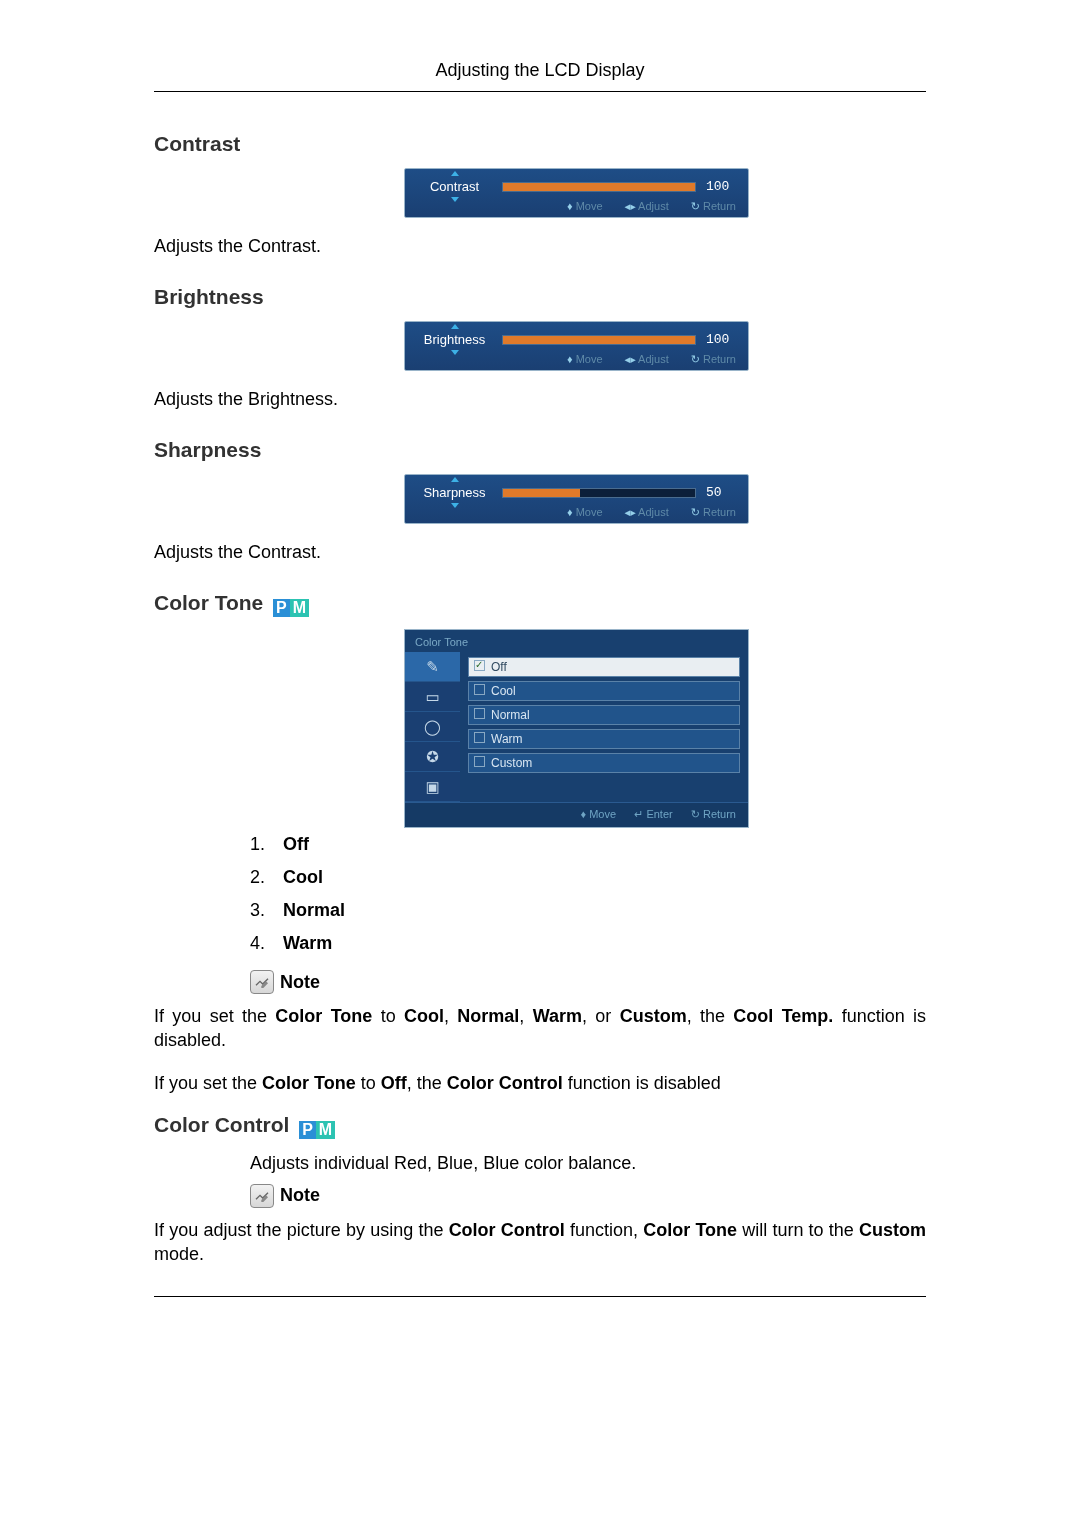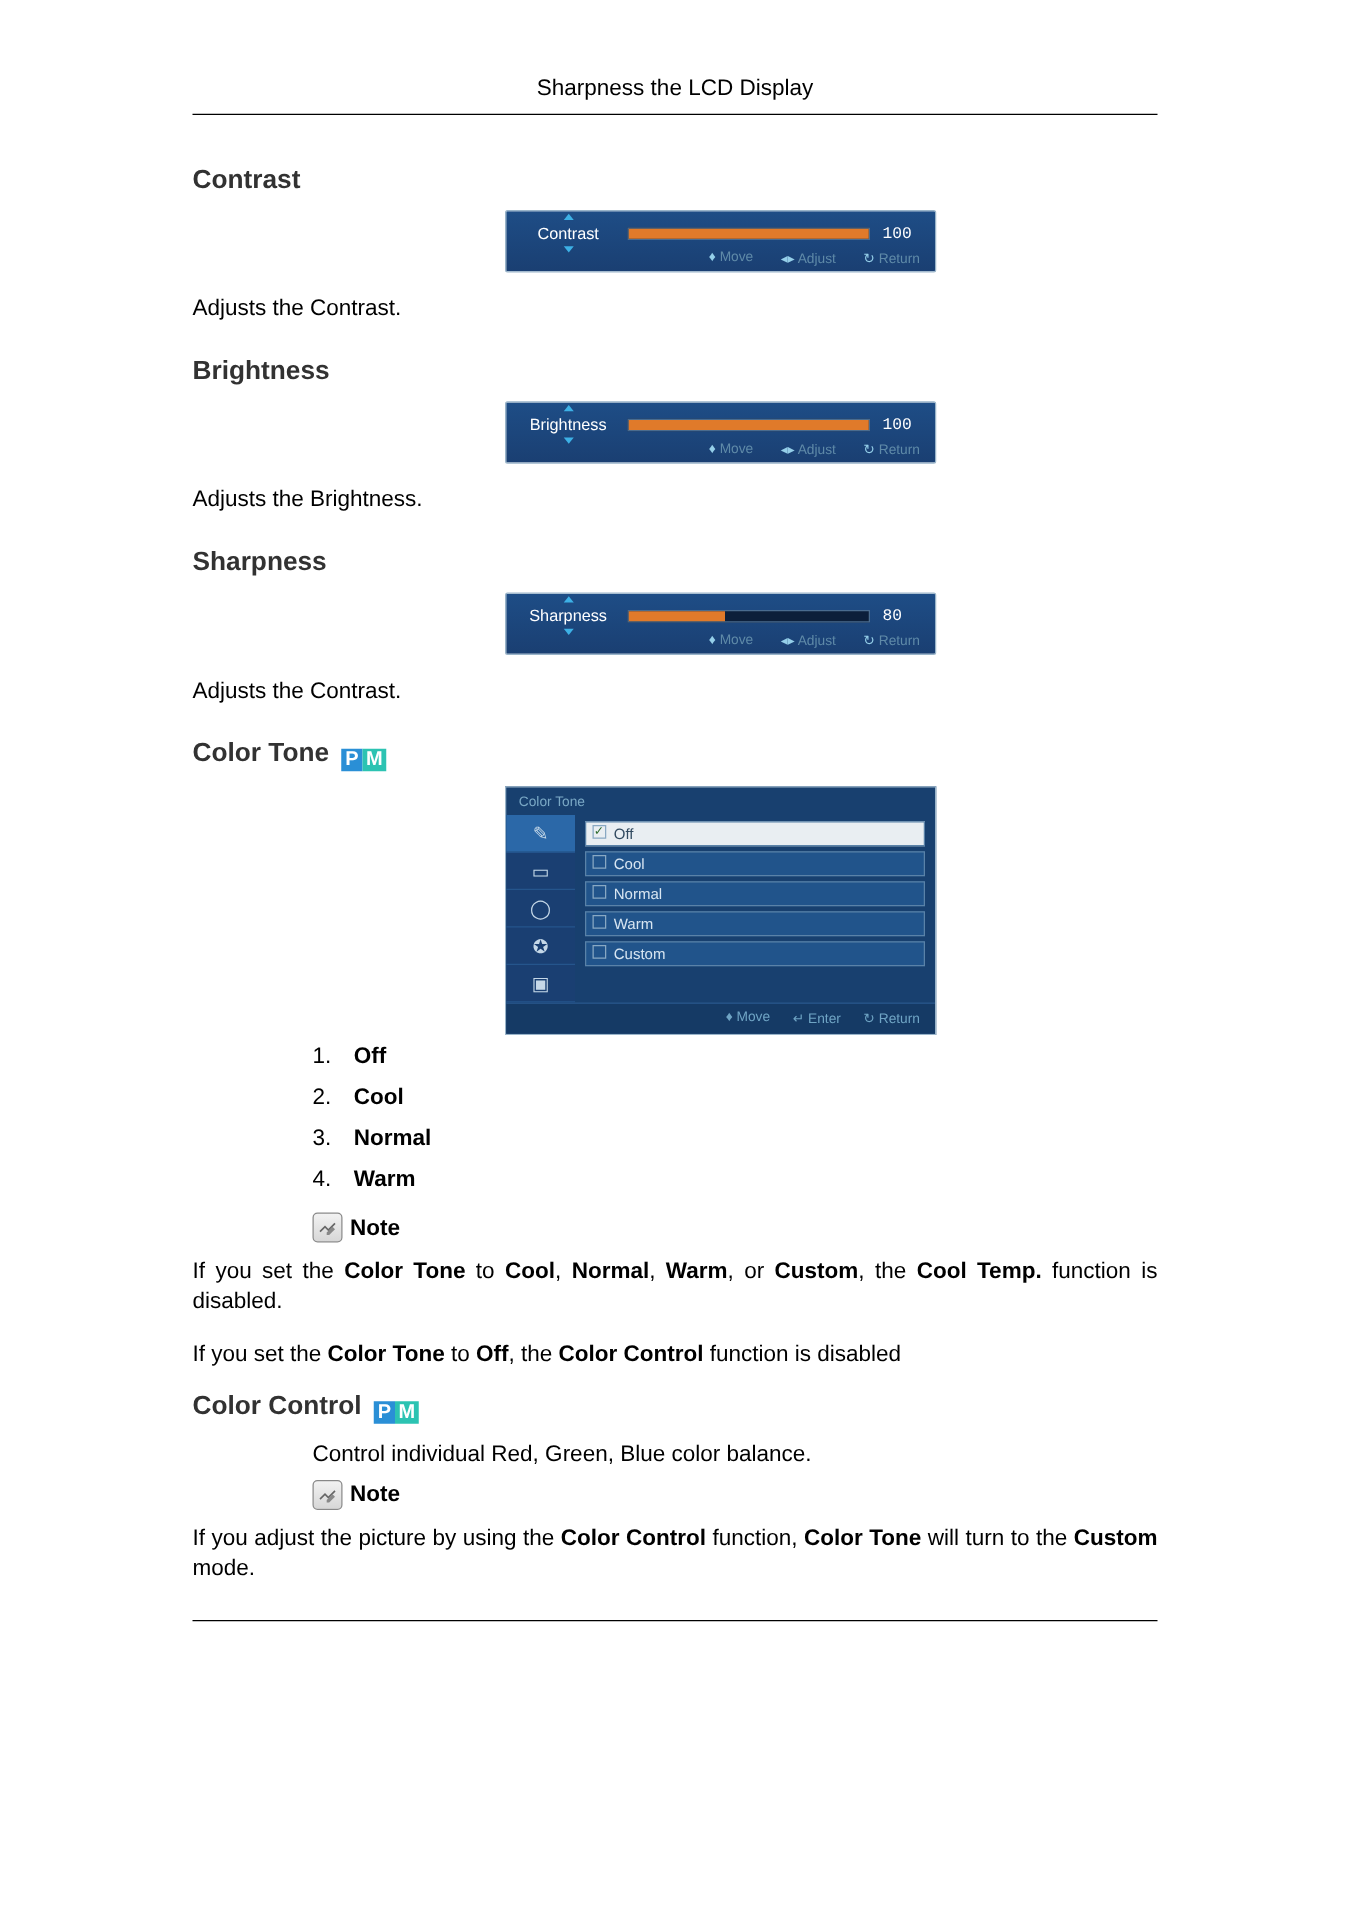--- a/index.html
+++ b/index.html
@@ -129,21 +129,21 @@
   }
   .pm-badge .p { background:#2a8fd6; color:#fff; padding:0 3px; }
   .pm-badge .m { background:#2cc3b2; color:#fff; padding:0 3px; }
   .footer-rule { border-bottom:1.5px solid #000; margin-top:30px; }
 </style>
 </head>
 <body>
 
 <div class="page">
 
-  <div class="header">Sharpness the LCD Display</div>
+  <div class="header">Adjusting the LCD Display</div>
 
   <div class="section-title">Contrast</div>
   <div class="slider-osd">
     <div class="slider-row">
       <div class="slider-label-wrap">
         <span class="arrow-up"></span>
         <div class="slider-label">Contrast</div>
         <span class="arrow-down"></span>
       </div>
       <div class="track">
@@ -184,21 +184,21 @@
   <div class="slider-osd">
     <div class="slider-row">
       <div class="slider-label-wrap">
         <span class="arrow-up"></span>
         <div class="slider-label">Sharpness</div>
         <span class="arrow-down"></span>
       </div>
       <div class="track">
         <div class="fill" style="width:40%"></div>
       </div>
-      <div class="val">80</div>
+      <div class="val">50</div>
     </div>
     <div class="hints">
       <span><span class="m">♦ </span><span class="lbl">Move</span></span>
       <span><span class="m">◂▸ </span><span class="lbl">Adjust</span></span>
       <span><span class="m">↻ </span><span class="lbl">Return</span></span>
     </div>
   </div>
   <div class="indent desc">Adjusts the Contrast.</div>
 
   <div class="section-title">
@@ -258,21 +258,21 @@
     If you set the <b>Color Tone</b> to <b>Off</b>, the <b>Color Control</b> function is disabled
   </div>
 
   <div class="section-title">
     <span>Color Control</span>
     <span class="pm-badge">
       <span class="p">P</span>
         <span class="m">M</span>
     </span>
   </div>
-  <div class="indent" style="margin-top:14px">Control individual Red, Green, Blue color balance.</div>
+  <div class="indent" style="margin-top:14px">Adjusts individual Red, Blue, Blue color balance.</div>
   <div class="indent note-row">
     <span class="note-icon">
       <svg viewBox="0 0 24 24">
           <path d="M3 17l6-6 4 4 8-8" stroke="#666" stroke-width="2" fill="none"></path>
           <path d="M14 21l7-7-3-3-7 7v3h3z" fill="#888"></path>
         </svg>
     </span>
     <span class="note-label">Note</span>
   </div>
   <div class="indent para">

